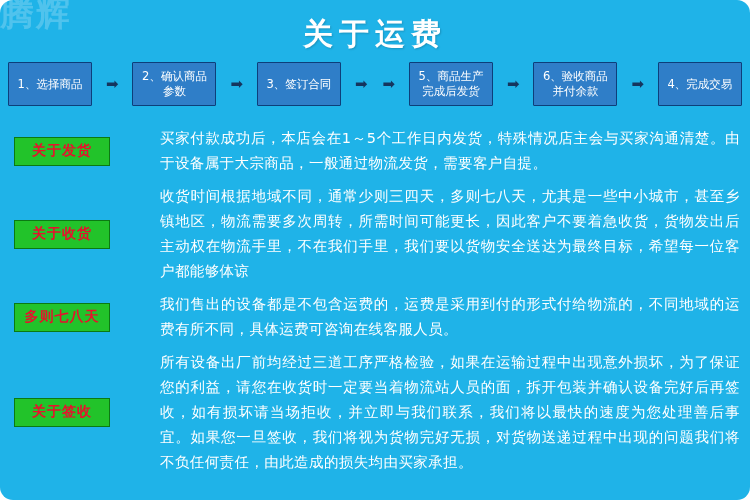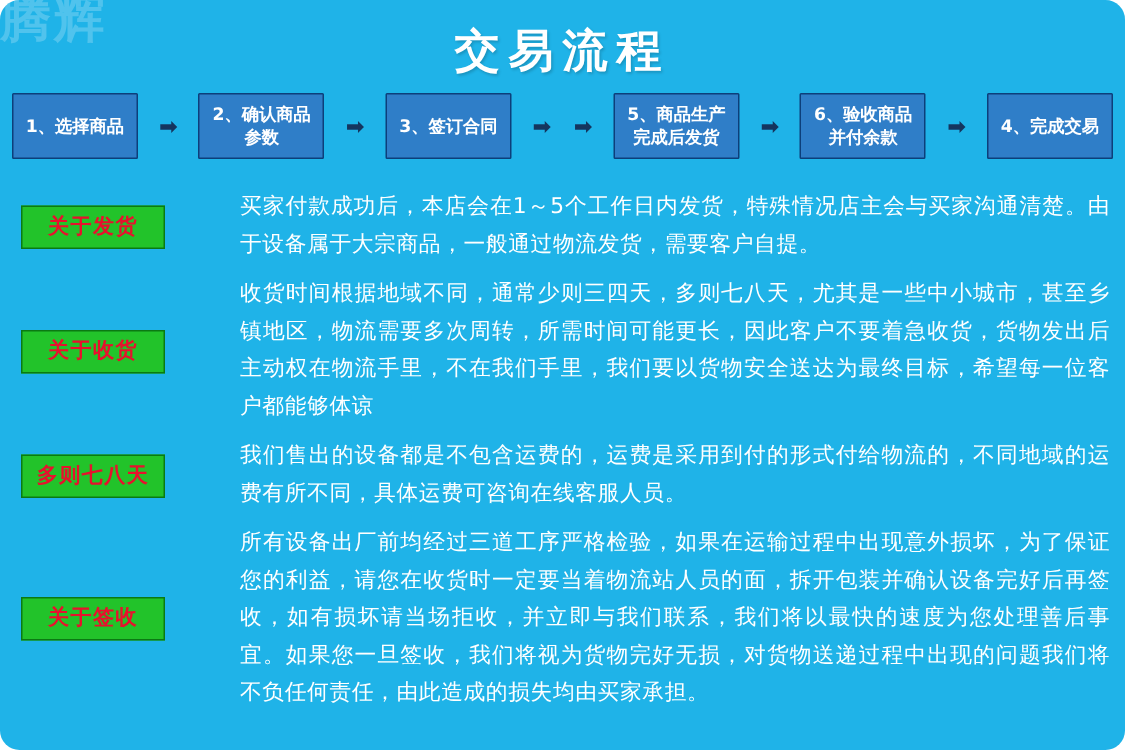--- a/index.html
+++ b/index.html
@@ -47,21 +47,20 @@
   }
   
   .flow {
     position: absolute;
     left: 8px;
     top: 62px;
     width: 734px;
     display: flex;
     align-items: center;
     justify-content: space-between;
-    font-weight: bold;
   }
   .flow-box {
     background: #2f7ec8;
     border: 1px solid #0d3f7a;
     color: #ffffff;
     font-size: 11.5px;
     line-height: 15px;
     text-align: center;
     padding: 5px 3px;
     box-sizing: border-box;
@@ -116,21 +115,21 @@
     margin-left: 40px;
   }
 </style>
 </head>
 <body>
 
 <div class="page">
 
   <div class="watermark">腾辉</div>
 
-  <div class="title">交易流程</div>
+  <div class="title">关于运费</div>
 
   <div class="flow">
     <div class="flow-box">
         <span>1、选择商品</span>
       </div>
     <div class="arrow">➡</div>
     <div class="flow-box">
         <span>2、确认商品参数</span>
       </div>
     <div class="arrow">➡</div>

